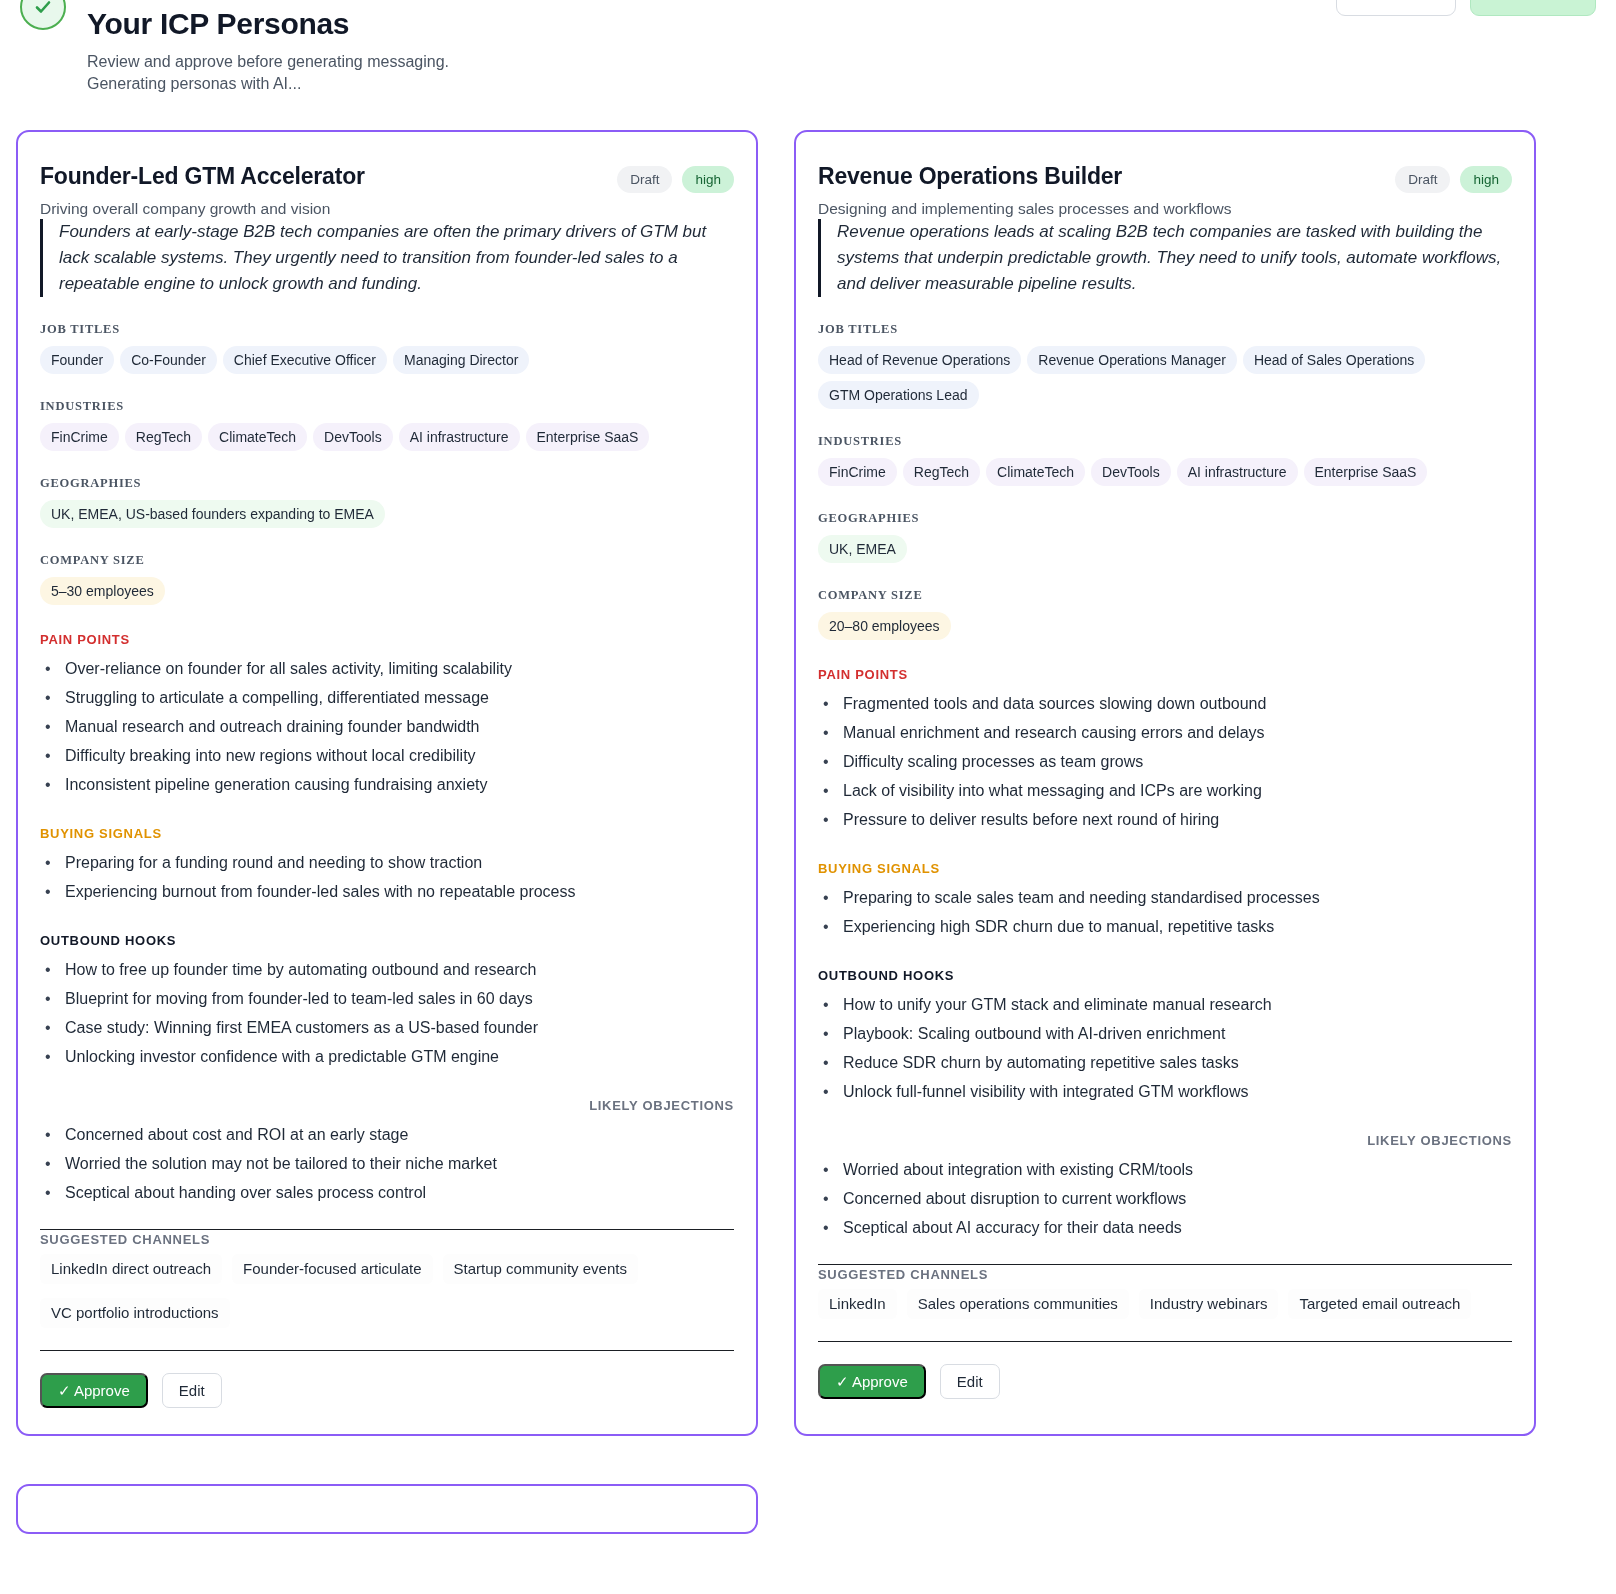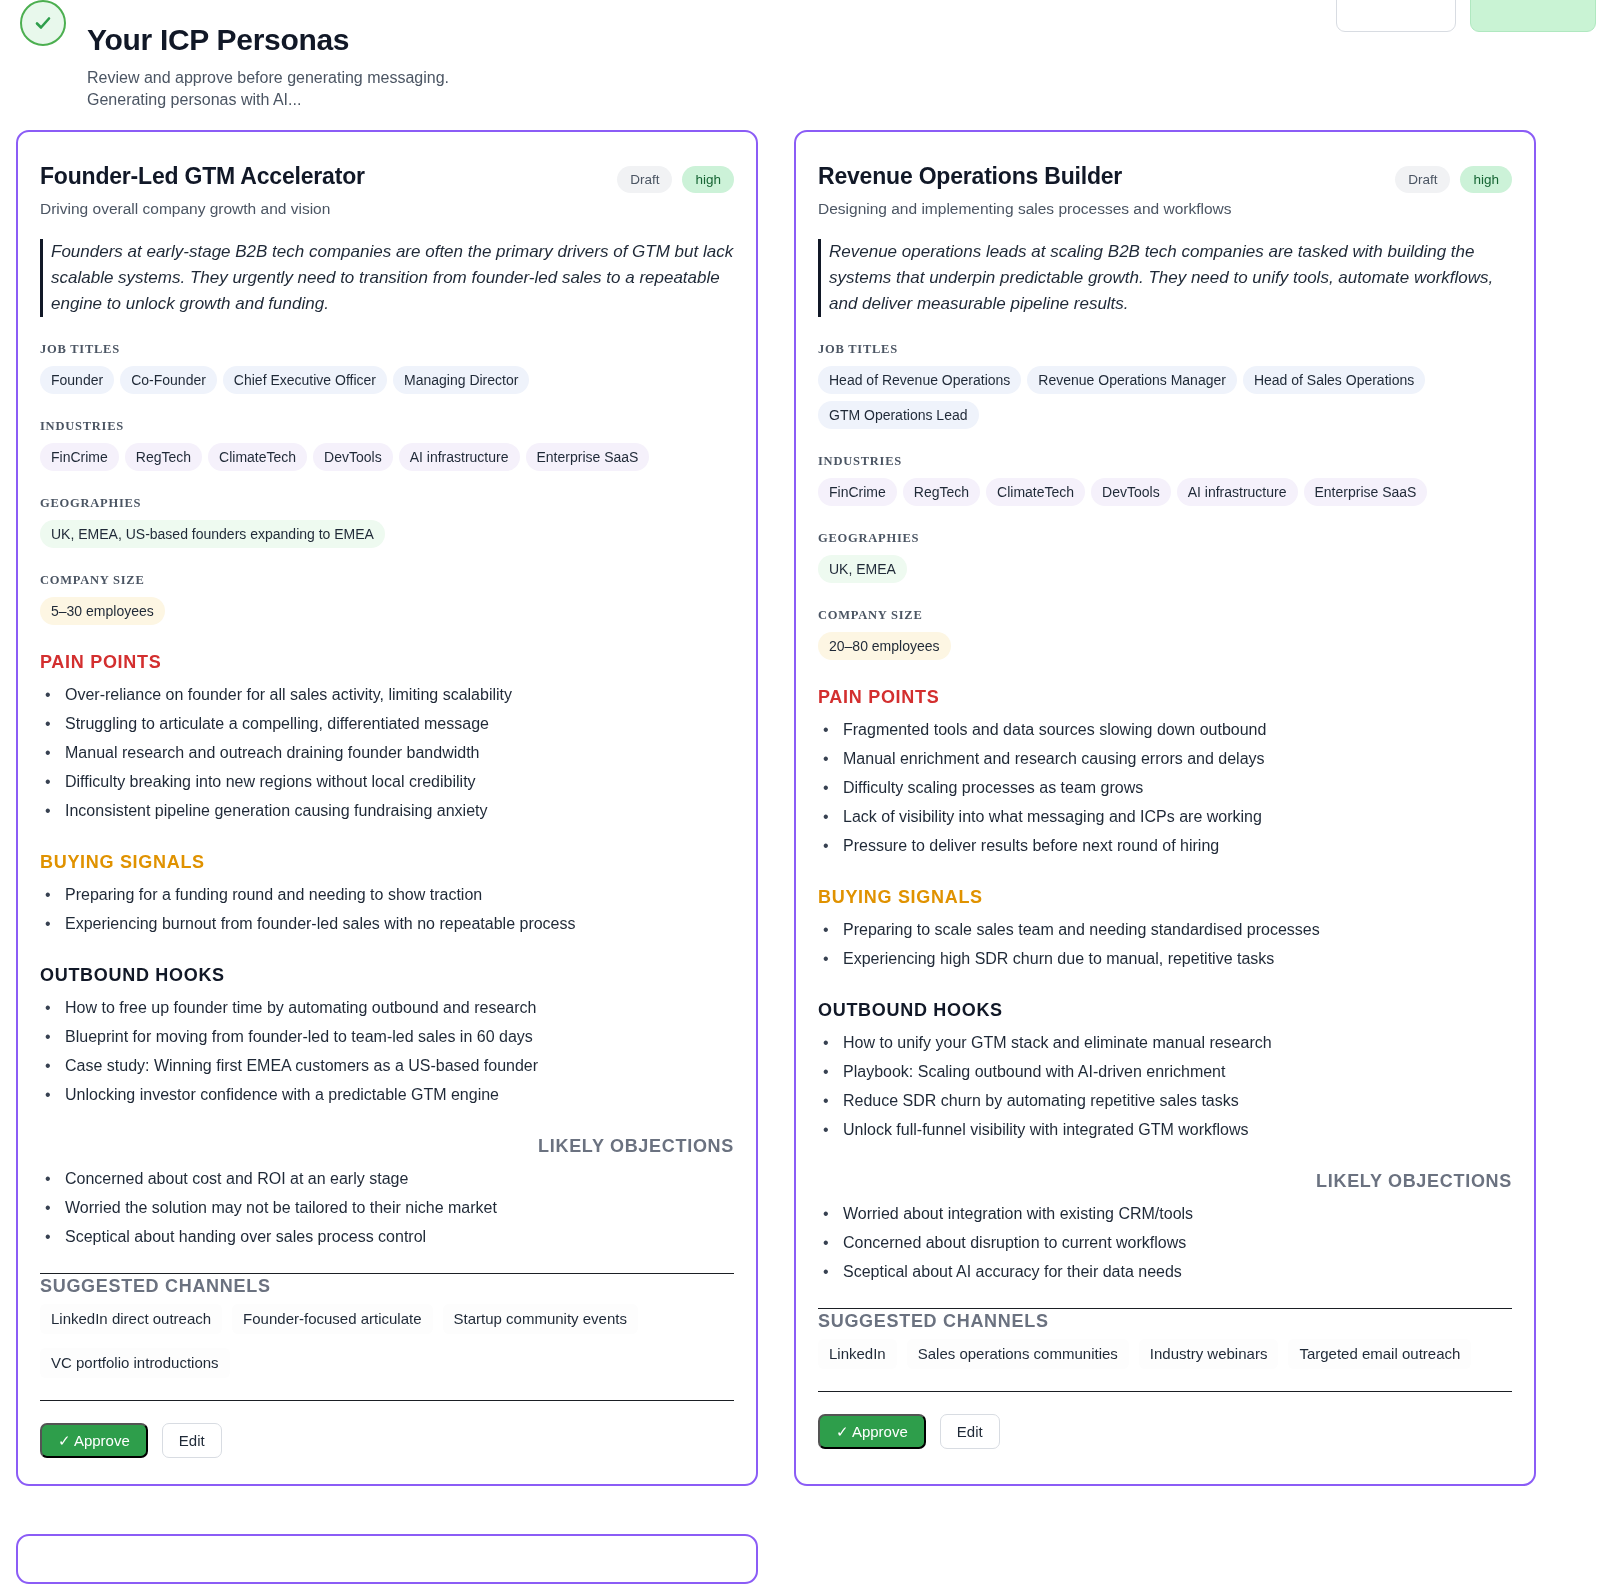--- a/index.html
+++ b/index.html
@@ -10,21 +10,21 @@
     font-family: "Liberation Sans", sans-serif;
     color: #111827;
     overflow: hidden;
   }
 
   .page { position: relative; width: 1616px; height: 1594px; }
 
   
   .page-header {
     position: absolute;
-    left: 0; top: 16px;
+    left: 0; top: 0;
     width: 1616px;
     height: 120px;
   }
   .step-badge {
     position: absolute;
     left: 20px; top: -16px;
     width: 46px; height: 46px;
     border-radius: 50%;
     background: #e8f8ec;
     border: 2px solid #4caf50;
@@ -128,23 +128,22 @@
     font-size: 13.5px;
     border-radius: 999px;
     padding: 5px 13px;
     line-height: 17px;
     white-space: nowrap;
   }
   .badge.draft { background: #f1f2f4; color: #4b5563; }
   .badge.priority { background: #ccf2d8; color: #166534; }
 
   .summary {
-    margin-top: 20px;
     border-left: 3px solid #111827;
-    padding-left: 8px;
+    padding-left: 16px;
     font-style: italic;
     font-size: 17px;
     line-height: 26px;
     color: #1f2937;
   }
 
   .sec-label {
     font-size: 12.5px;
     font-weight: bold;
     letter-spacing: 0.75px;
@@ -161,21 +160,21 @@
     padding: 5px 11px;
     line-height: 18px;
     white-space: nowrap;
   }
   .chip.job { background: #eff3fb; color: #1f2937; }
   .chip.ind { background: #f5f1fb; color: #1f2937; }
   .chip.geo { background: #eefaf0; color: #1f2937; }
   .chip.size { background: #fdf6e3; color: #1f2937; }
 
   .group-label {
-    font-size: 18px;
+    font-size: 13px;
     font-weight: bold;
     letter-spacing: 0.7px;
     margin-top: 27px;
     margin-bottom: 7px;
   }
   .group-label.pain { color: #d32f2f; }
   .group-label.signals { color: #e09200; }
   .group-label.hooks { color: #111827; }
   .group-label.objections { color: #6b7280; text-align: right; }
   .group-label.channels { color: #6b7280; }

